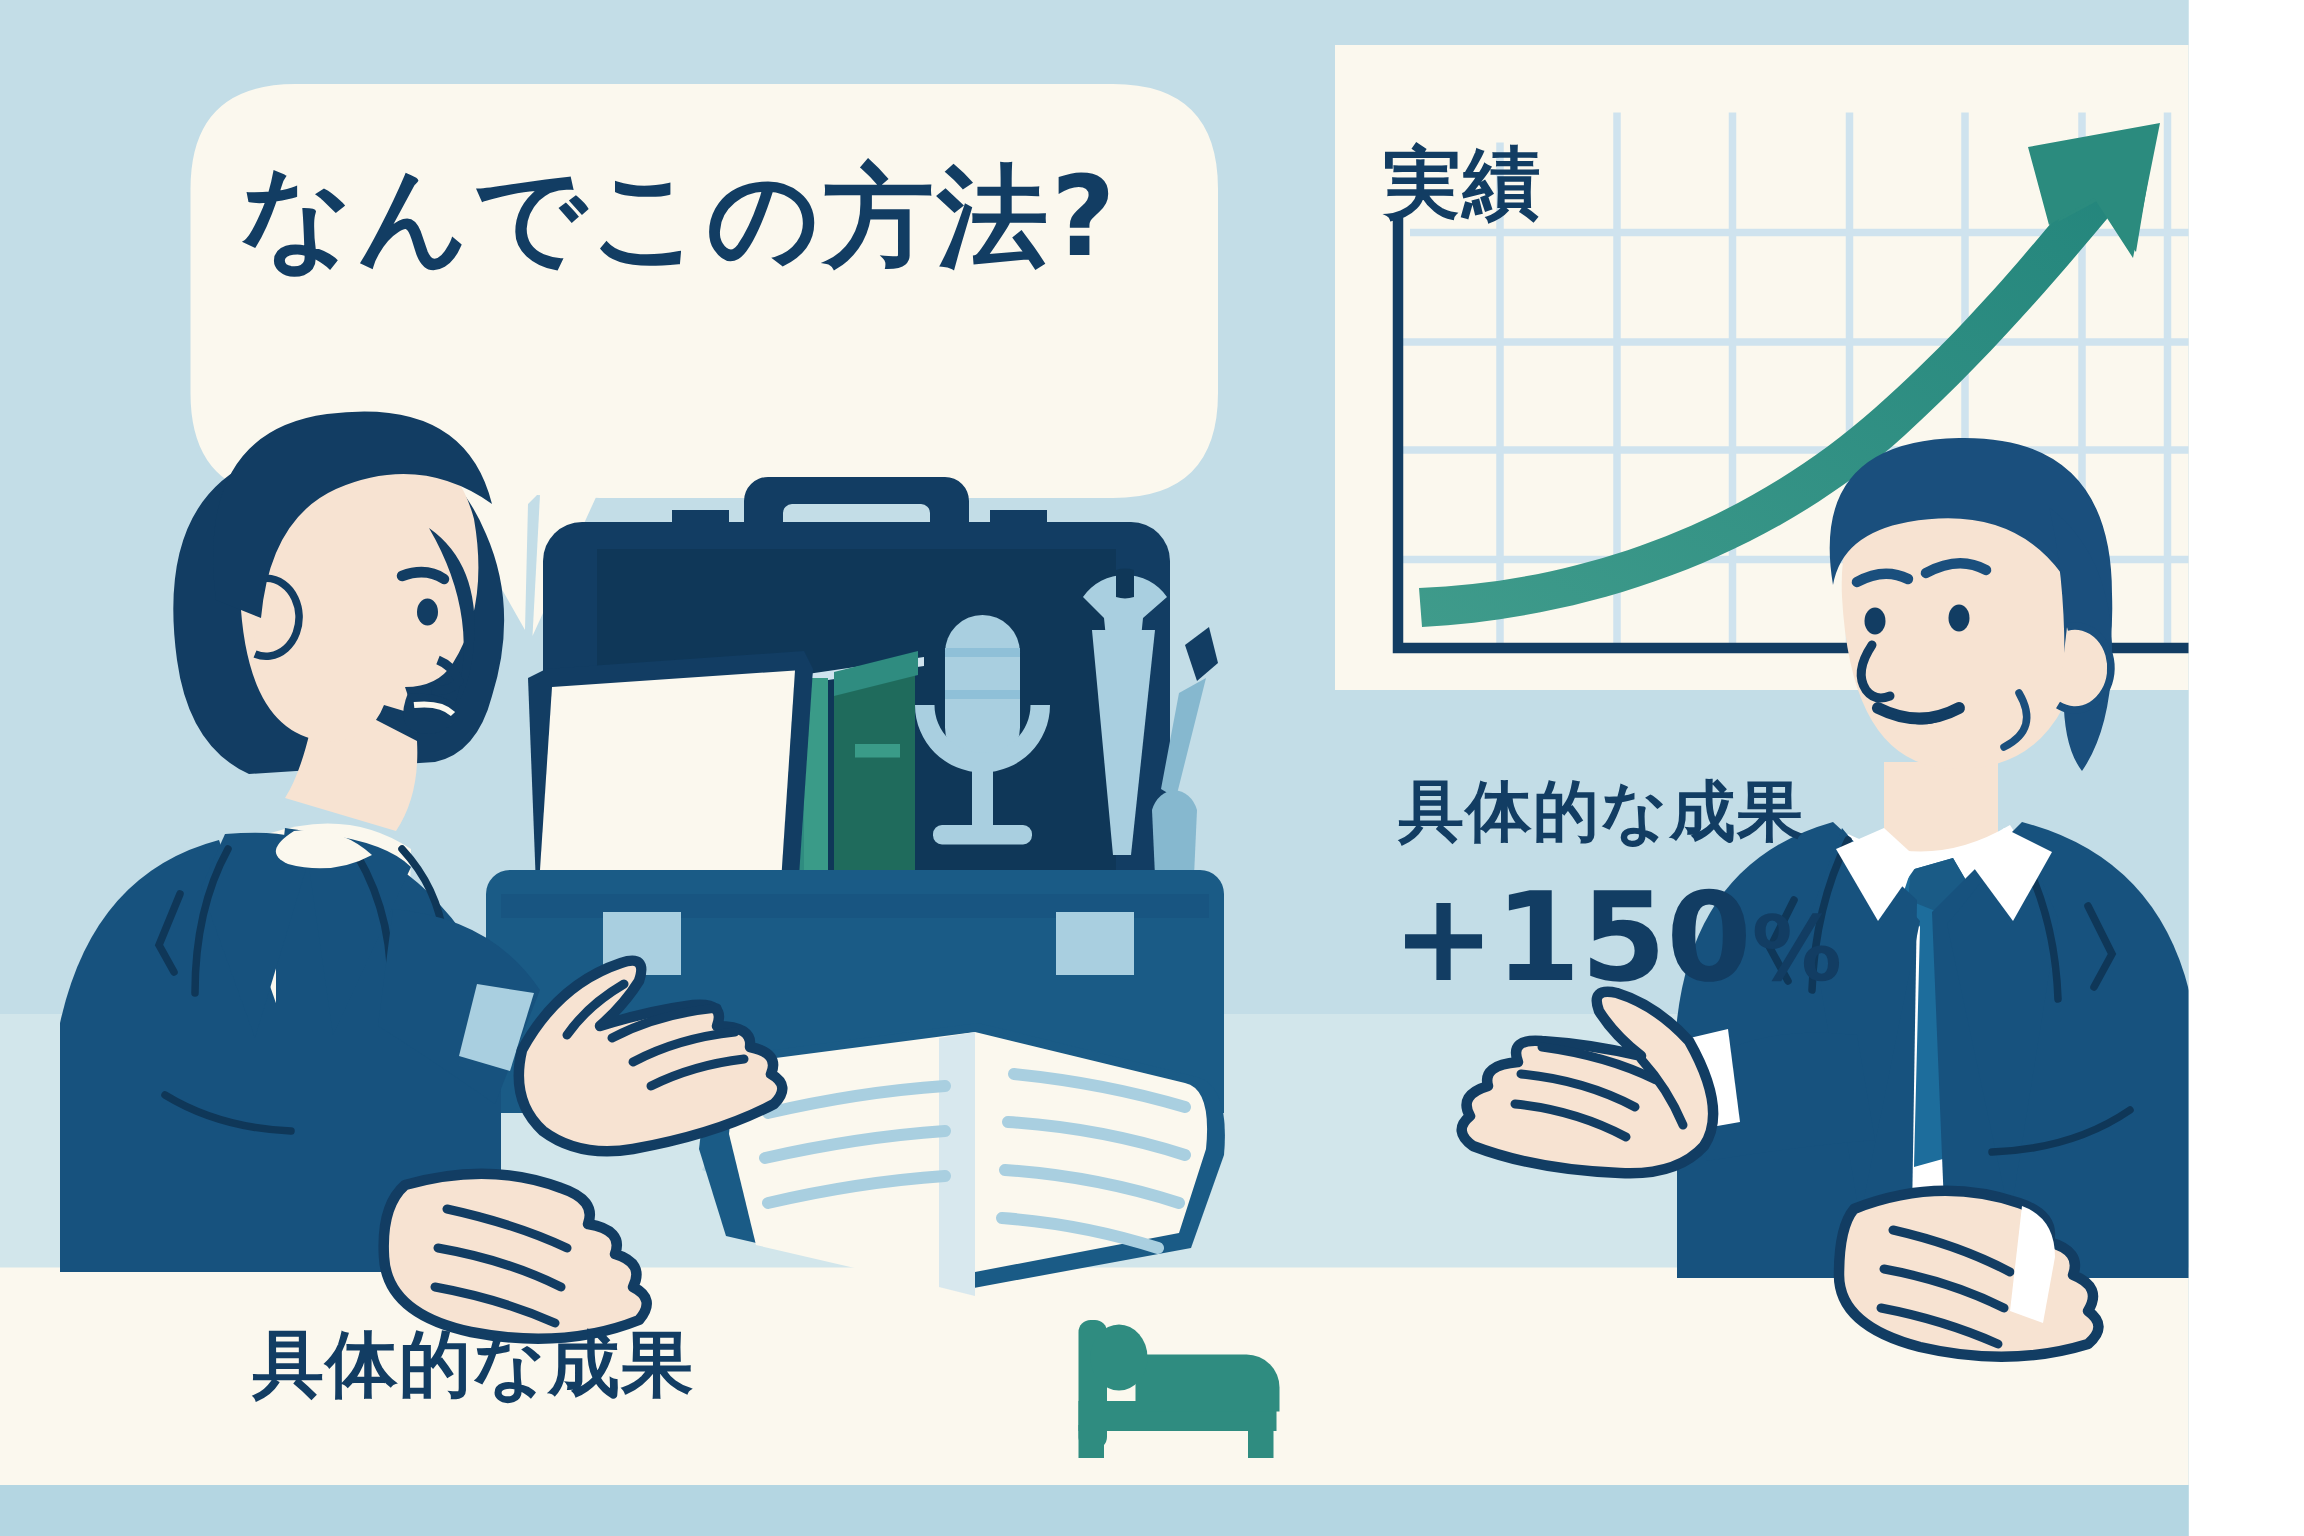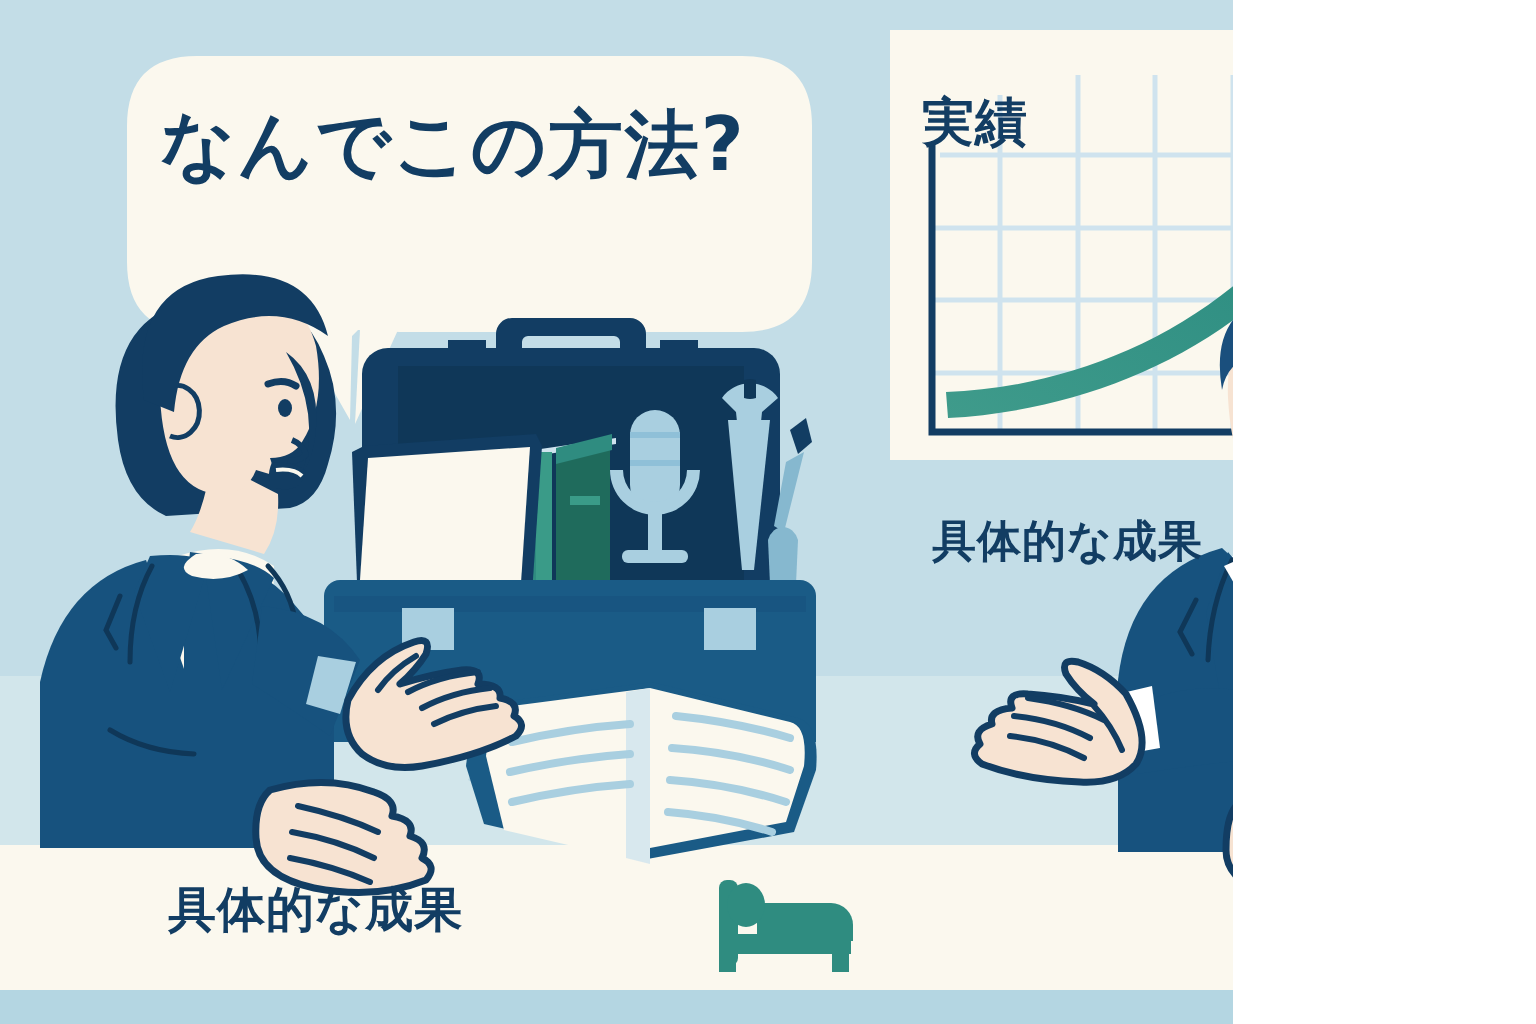--- a/index.html
+++ b/index.html
@@ -1,18 +1,18 @@
 <!DOCTYPE html>
 <html><head>
 <meta charset="utf-8">
 <style>
   html,body{margin:0;padding:0;background:#ffffff;}
   body{font-family:"Liberation Sans","DejaVu Sans",sans-serif;}
   #stage{
-    position:relative;width:1233px;height:1024px;overflow:hidden;
+    position:relative;width:1459px;height:1024px;overflow:hidden;
     background:#c3dde7;
   }
   #stage svg{position:absolute;top:0;left:0;width:1536px;height:1024px;}
 
   
   .txt{position:absolute;color:#123d63;font-weight:700;white-space:nowrap;
        font-family:"DejaVu Sans","Liberation Sans",sans-serif;}
   #bubble-text{
     left:160px;top:96px;font-size:74px;letter-spacing:2px;
   }
@@ -315,17 +315,18 @@
     <rect x="832" y="950" width="17" height="22"></rect>
   </g>
 </svg>
 
 <div class="txt" id="bubble-text">なんでこの方法?</div>
 
 <div class="txt" id="chart-label">実績</div>
 
 <div class="txt" id="result-label">具体的な成果</div>
 
+<div class="txt" id="result-value"><span>+150</span><span class="pct">%</span></div>
 
 <div class="txt" id="caption-left">具体的な成果</div>
 
 
 </div>
 
 </body></html>

